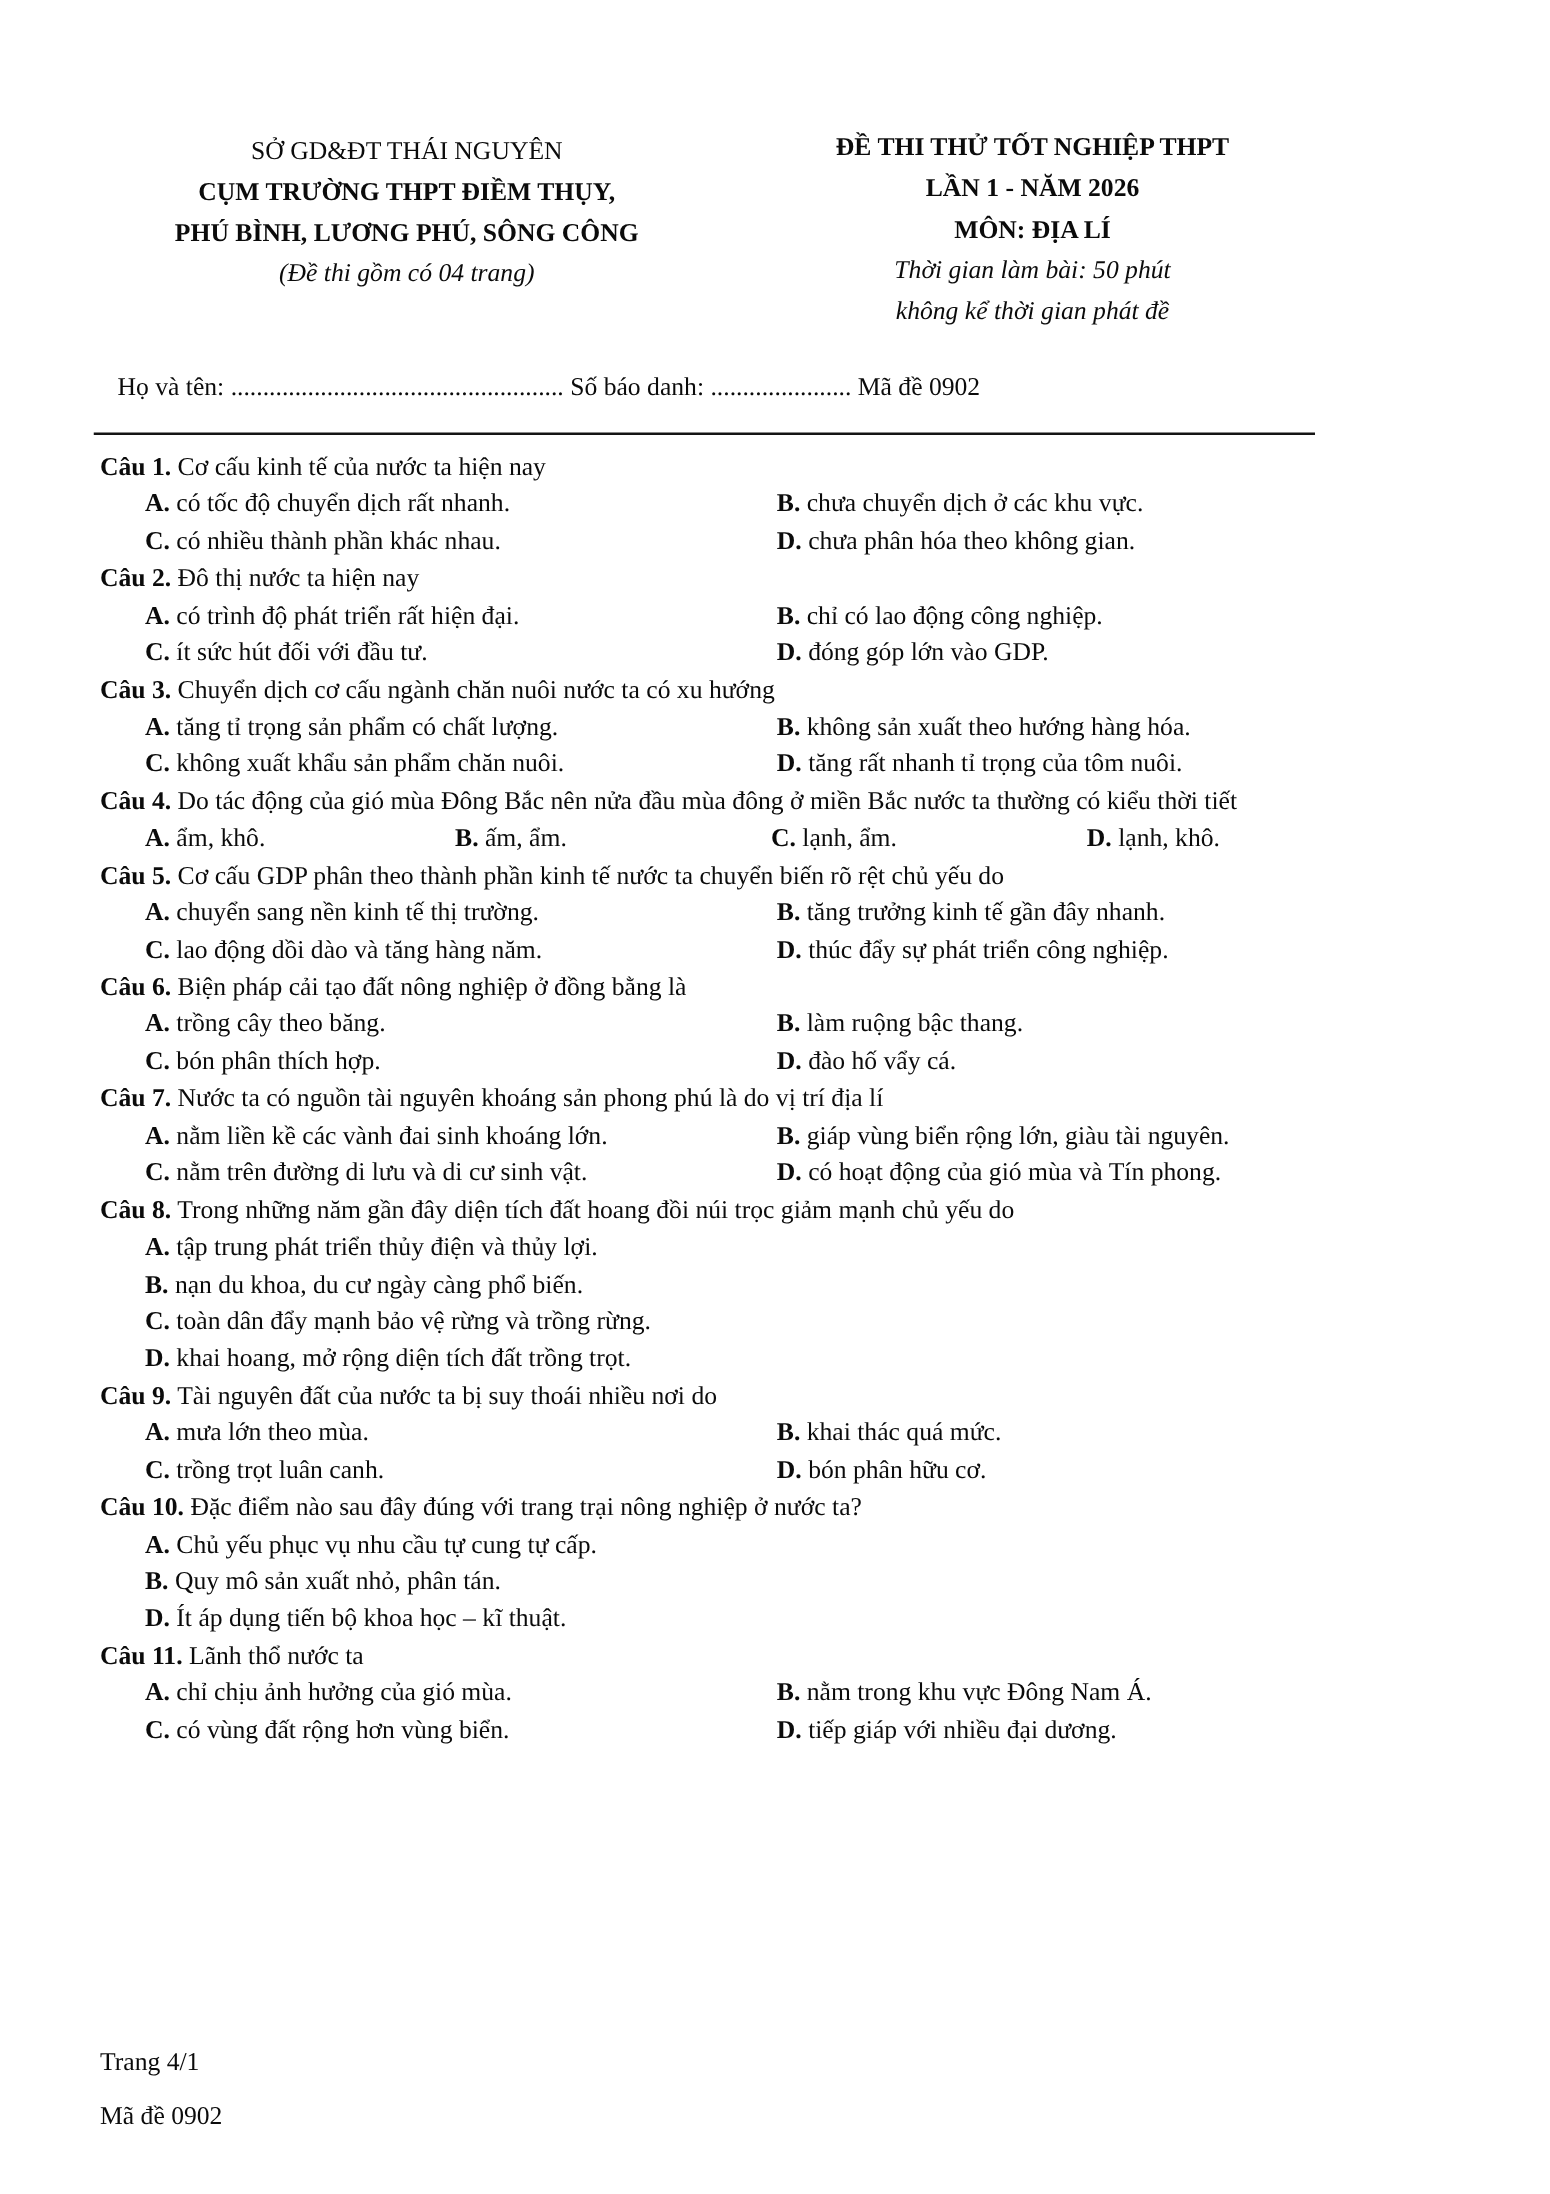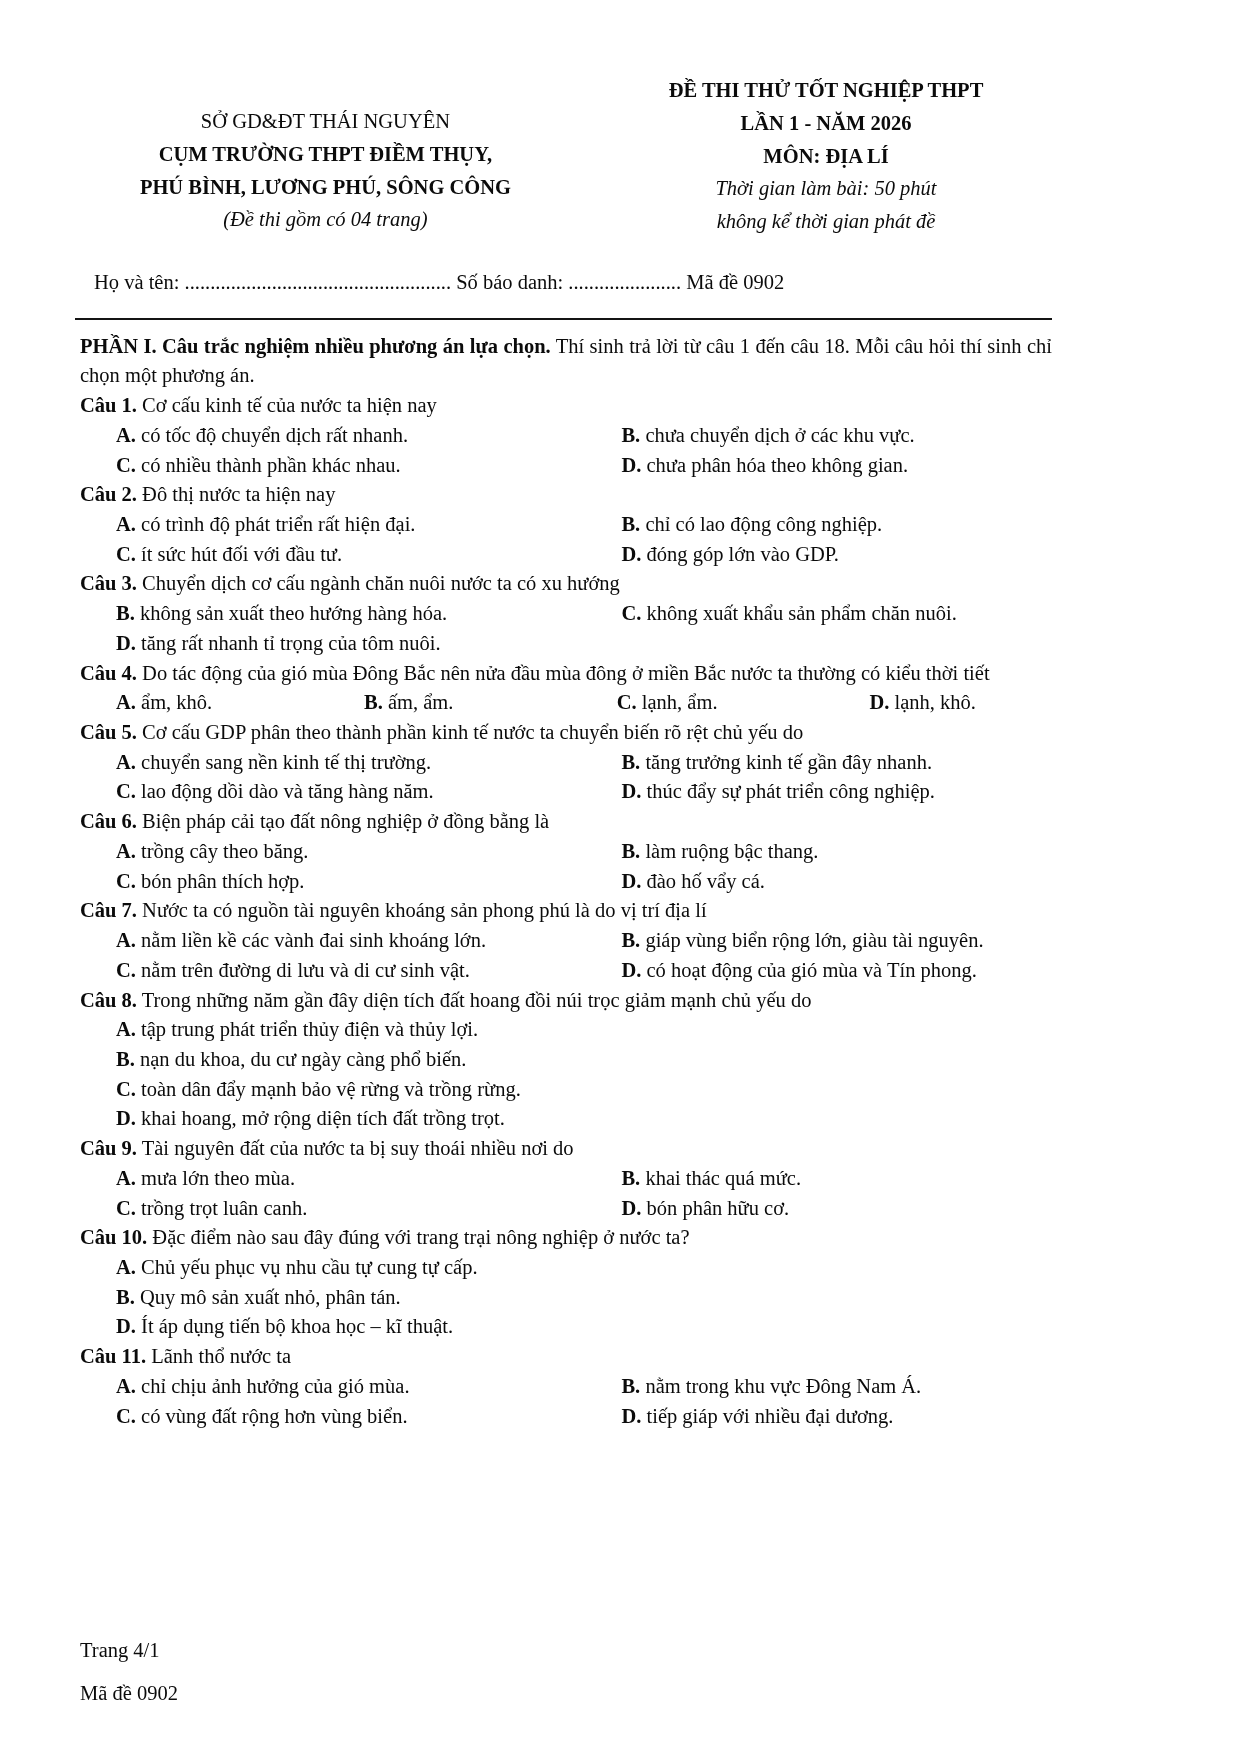--- a/index.html
+++ b/index.html
@@ -20,21 +20,21 @@
     display: flex;
     flex-direction: column;
     background: #ffffff;
   }
   .header {
     display: flex;
     justify-content: space-between;
     line-height: 1.6;
   }
   .header-left  { width: 50.5%; text-align: center; margin-top: 31px; }
-  .header-right { width: 46.5%; text-align: center; }
+  .header-right { width: 46.5%; text-align: center; margin-top: 28px; }
   .bold   { font-weight: 700; }
   .italic { font-style: italic; }
   .student-line { margin: 30px 0 0 14px; }
   .student-line span { white-space: nowrap; }
   .rule {
     border: none;
     height: 0;
     border-top: 2px solid #141414;
     margin: 20px 0 12px -5px;
   }
@@ -71,24 +71,20 @@
   </div>
 
   <p class="student-line">
     <span>Họ và tên: ....................................................</span>
     <span>Số báo danh: ......................</span>
     <span>Mã đề 0902</span>
   </p>
 
   <hr class="rule">
 
-  <p class="part-title">
-    <b>PHẦN I. Câu trắc nghiệm nhiều phương án lựa chọn.</b>
-    <span>Thí sinh trả lời từ câu 1 đến câu 18. Mỗi câu hỏi thí sinh chỉ chọn một phương án.</span>
-  </p>
 
   <div class="questions">
       <div class="question">
         <p class="q-stem"><b>Câu 1.</b> <span>Cơ cấu kinh tế của nước ta hiện nay</span></p>
         <div class="options layout-two-col">
           <div class="option"><b>A.</b> <span>có tốc độ chuyển dịch rất nhanh.</span></div>
           <div class="option"><b>B.</b> <span>chưa chuyển dịch ở các khu vực.</span></div>
           <div class="option"><b>C.</b> <span>có nhiều thành phần khác nhau.</span></div>
           <div class="option"><b>D.</b> <span>chưa phân hóa theo không gian.</span></div>
         </div>
@@ -98,20 +94,21 @@
         <div class="options layout-two-col">
           <div class="option"><b>A.</b> <span>có trình độ phát triển rất hiện đại.</span></div>
           <div class="option"><b>B.</b> <span>chỉ có lao động công nghiệp.</span></div>
           <div class="option"><b>C.</b> <span>ít sức hút đối với đầu tư.</span></div>
           <div class="option"><b>D.</b> <span>đóng góp lớn vào GDP.</span></div>
         </div>
       </div>
       <div class="question">
         <p class="q-stem"><b>Câu 3.</b> <span>Chuyển dịch cơ cấu ngành chăn nuôi nước ta có xu hướng</span></p>
         <div class="options layout-two-col">
+          <div class="option"><b>A.</b> <span>tăng tỉ trọng sản phẩm có chất lượng.</span></div>
           <div class="option"><b>B.</b> <span>không sản xuất theo hướng hàng hóa.</span></div>
           <div class="option"><b>C.</b> <span>không xuất khẩu sản phẩm chăn nuôi.</span></div>
           <div class="option"><b>D.</b> <span>tăng rất nhanh tỉ trọng của tôm nuôi.</span></div>
         </div>
       </div>
       <div class="question">
         <p class="q-stem"><b>Câu 4.</b> <span>Do tác động của gió mùa Đông Bắc nên nửa đầu mùa đông ở miền Bắc nước ta thường có kiểu thời tiết</span></p>
         <div class="options layout-four-col">
           <div class="option"><b>A.</b> <span>ẩm, khô.</span></div>
           <div class="option"><b>B.</b> <span>ấm, ẩm.</span></div>

